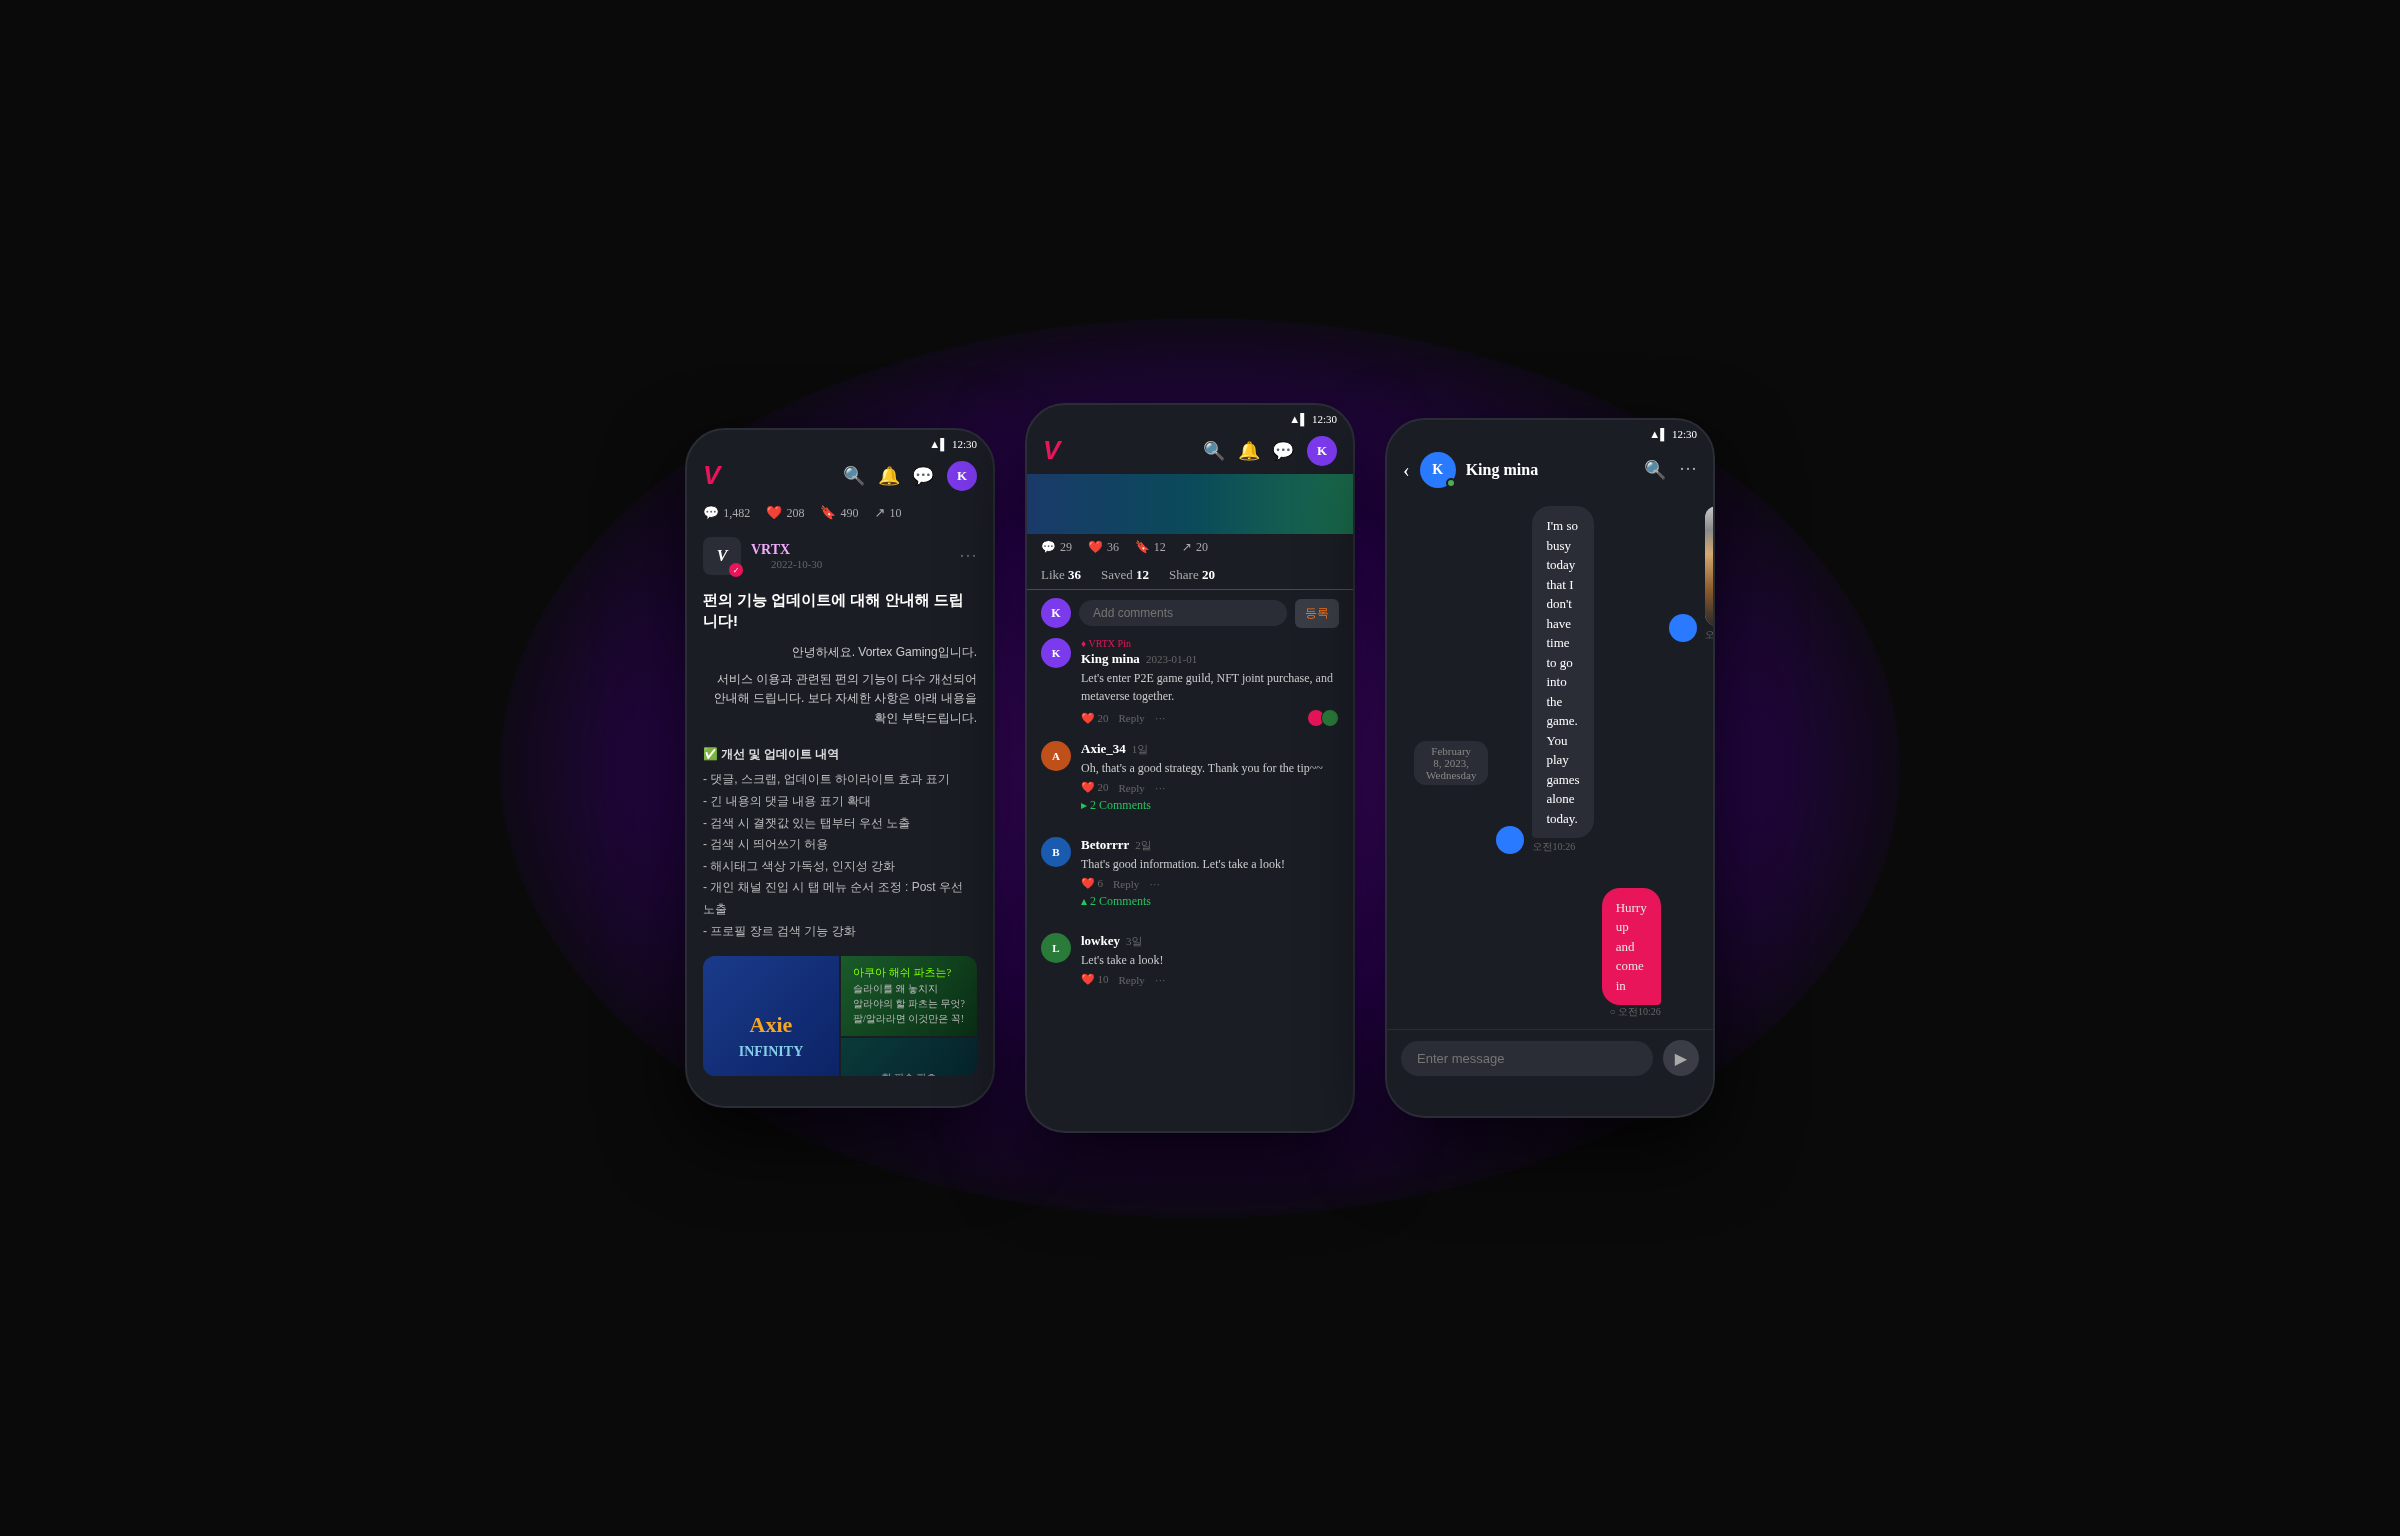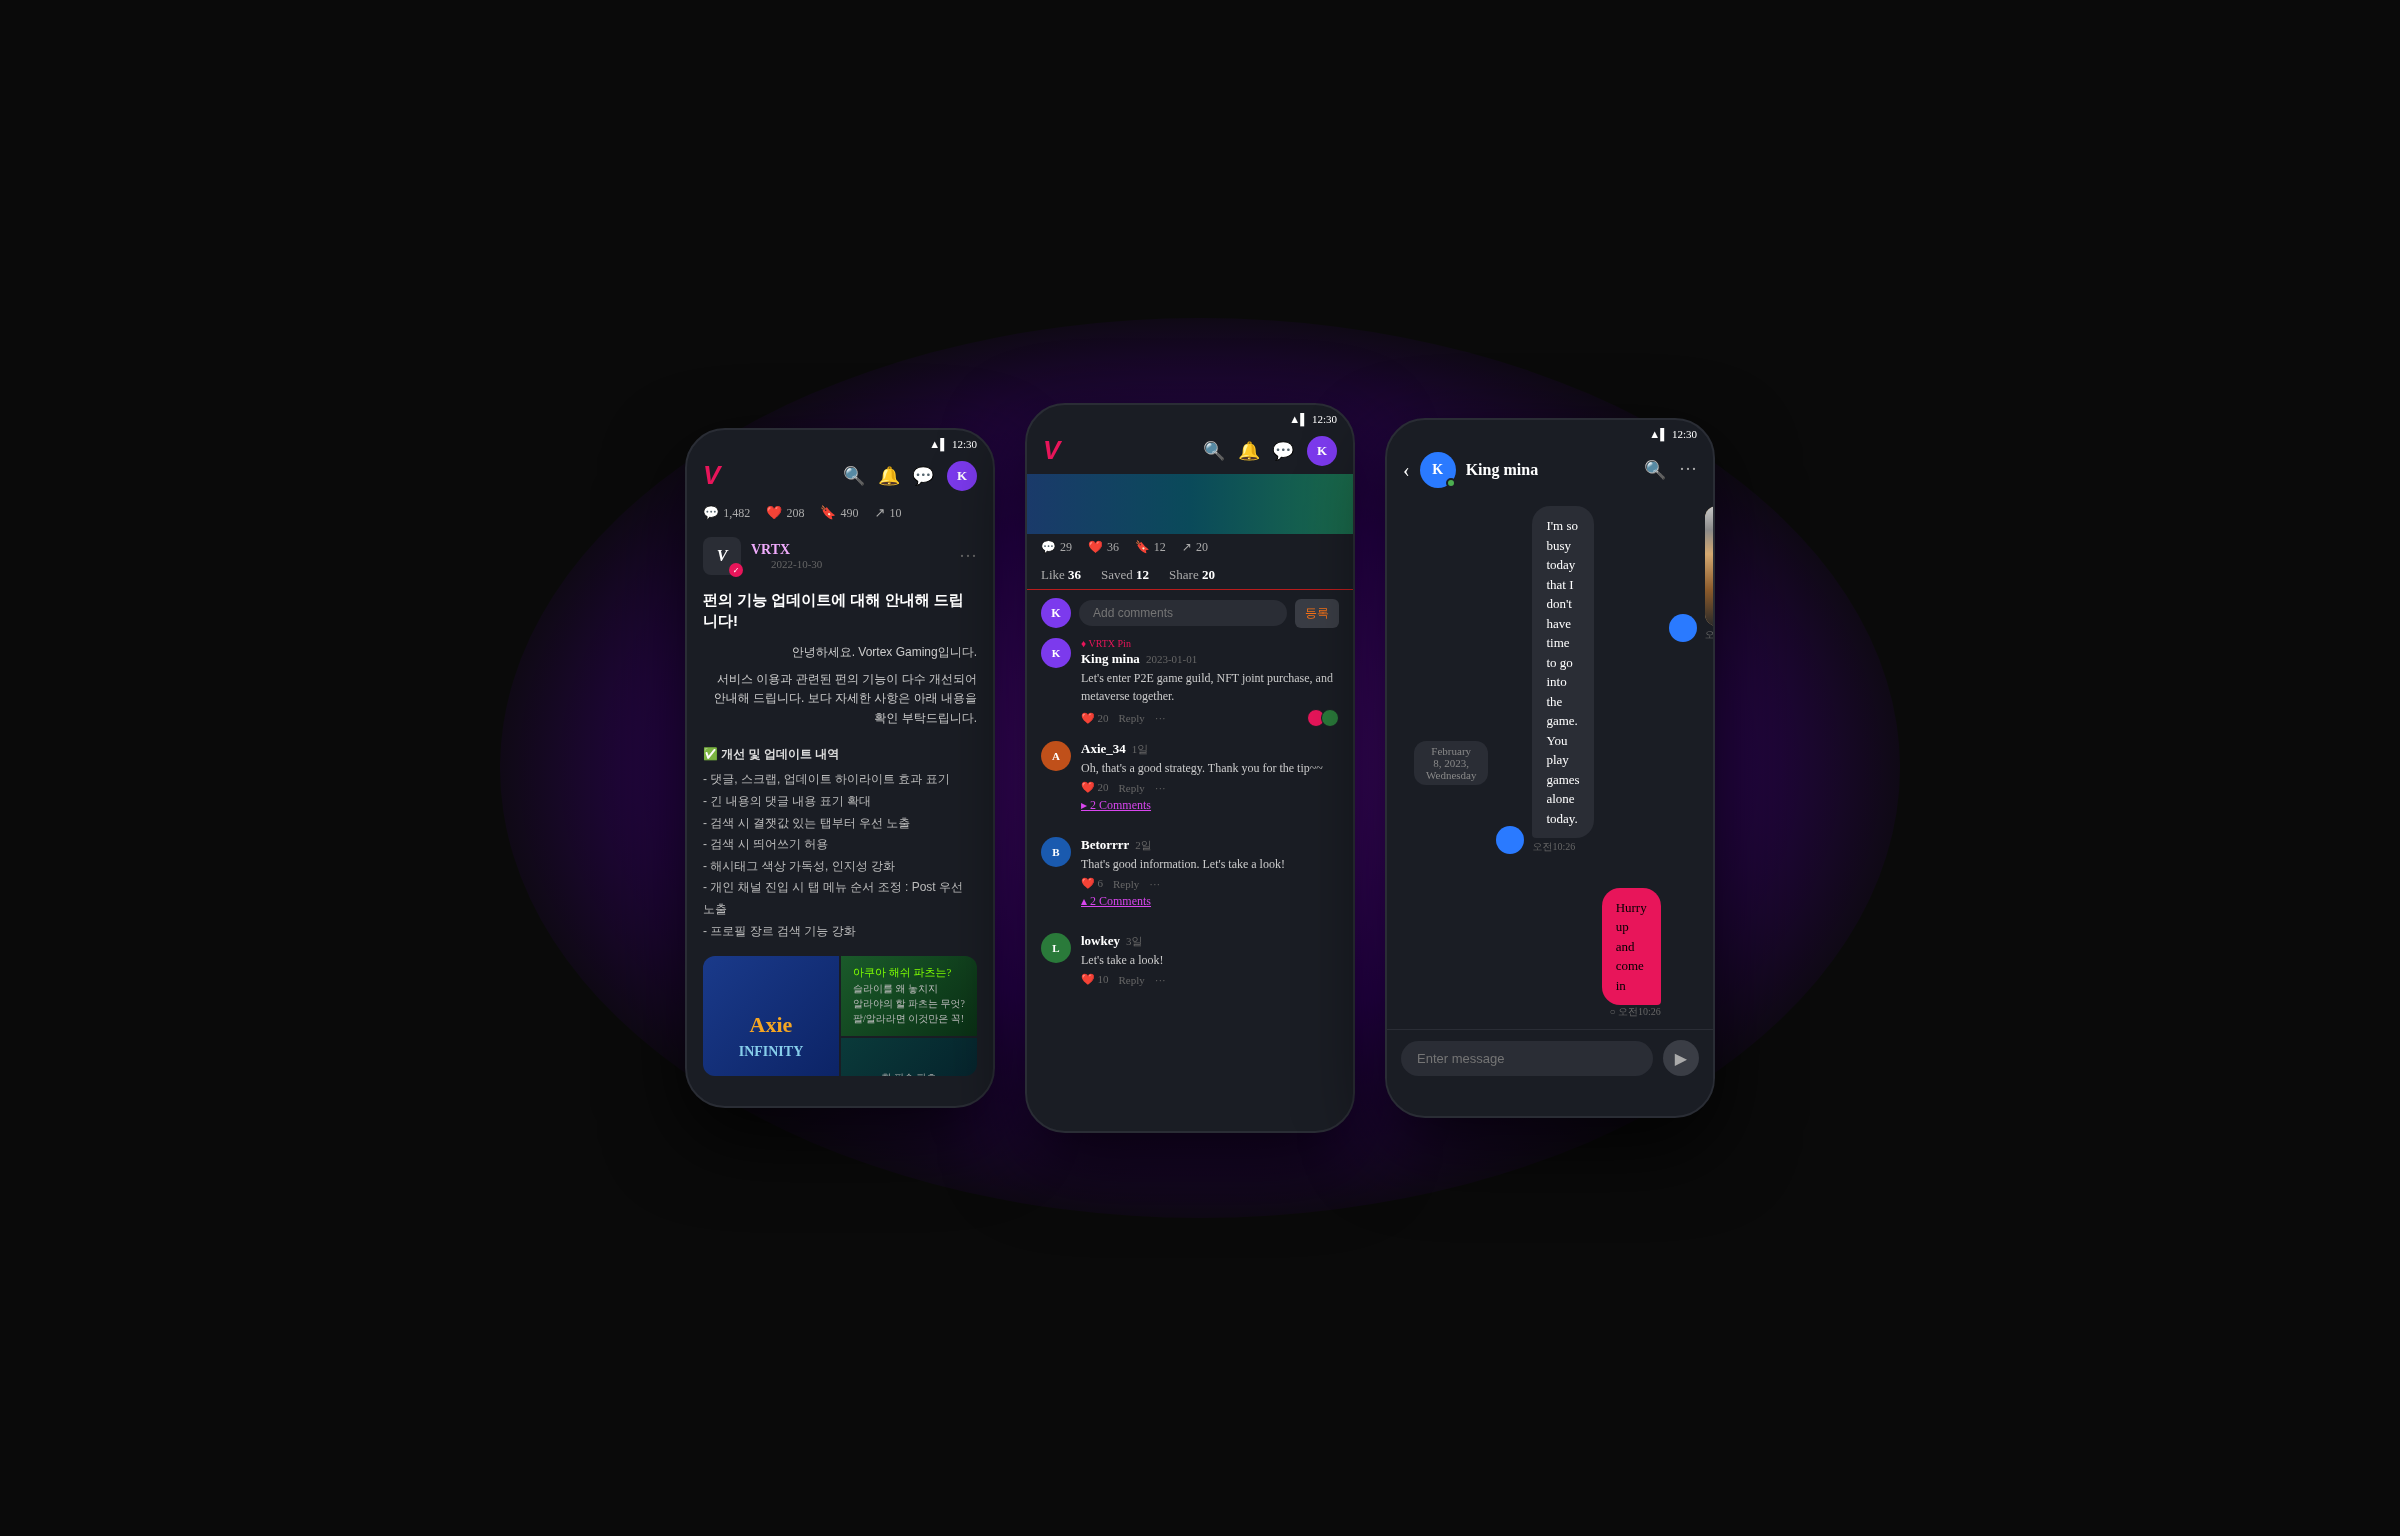--- a/index.html
+++ b/index.html
@@ -245,21 +245,21 @@
       display: flex; align-items: center; justify-content: center;
       color: #fff; font-size: 11px; font-weight: bold;
     }
     .comment-content { flex: 1; }
     .comment-header { display: flex; align-items: center; gap: 6px; margin-bottom: 2px; }
     .comment-name { color: #fff; font-size: 13px; font-weight: 600; }
     .comment-pin { color: #e8155a; font-size: 10px; }
     .comment-date { color: #666; font-size: 11px; }
     .comment-text { color: #ccc; font-size: 12px; line-height: 1.5; margin-bottom: 4px; }
     .comment-actions { display: flex; align-items: center; gap: 10px; color: #666; font-size: 11px; }
-    .expand-comments { color: #d946ef; font-size: 12px; cursor: pointer; display: flex; align-items: center; gap: 4px; margin: 4px 0 10px 0; text-decoration: underline; }
+    .expand-comments { color: #22c55e; font-size: 12px; cursor: pointer; display: flex; align-items: center; gap: 4px; margin: 4px 0 10px 0; }
 
     
     .chat-header {
       display: flex; align-items: center;
       padding: 8px 16px;
       gap: 10px;
     }
     .chat-back { color: #fff; font-size: 20px; cursor: pointer; }
     .chat-avatar-container { position: relative; }
     .chat-avatar {
@@ -317,21 +317,21 @@
       line-height: 1.5;
       max-width: 220px;
     }
     .bubble-left {
       background: #2a2d35;
       color: #fff;
       border-bottom-left-radius: 4px;
     }
     .bubble-right {
       background: #e8155a;
-      color: #000000;
+      color: #e5e5e5;
       border-bottom-right-radius: 4px;
     }
     .msg-time { color: #666; font-size: 10px; margin-top: 2px; }
 
     .dog-image {
       width: 160px; height: 120px;
       border-radius: 12px;
       background: #d4a870;
       overflow: hidden;
       position: relative;

